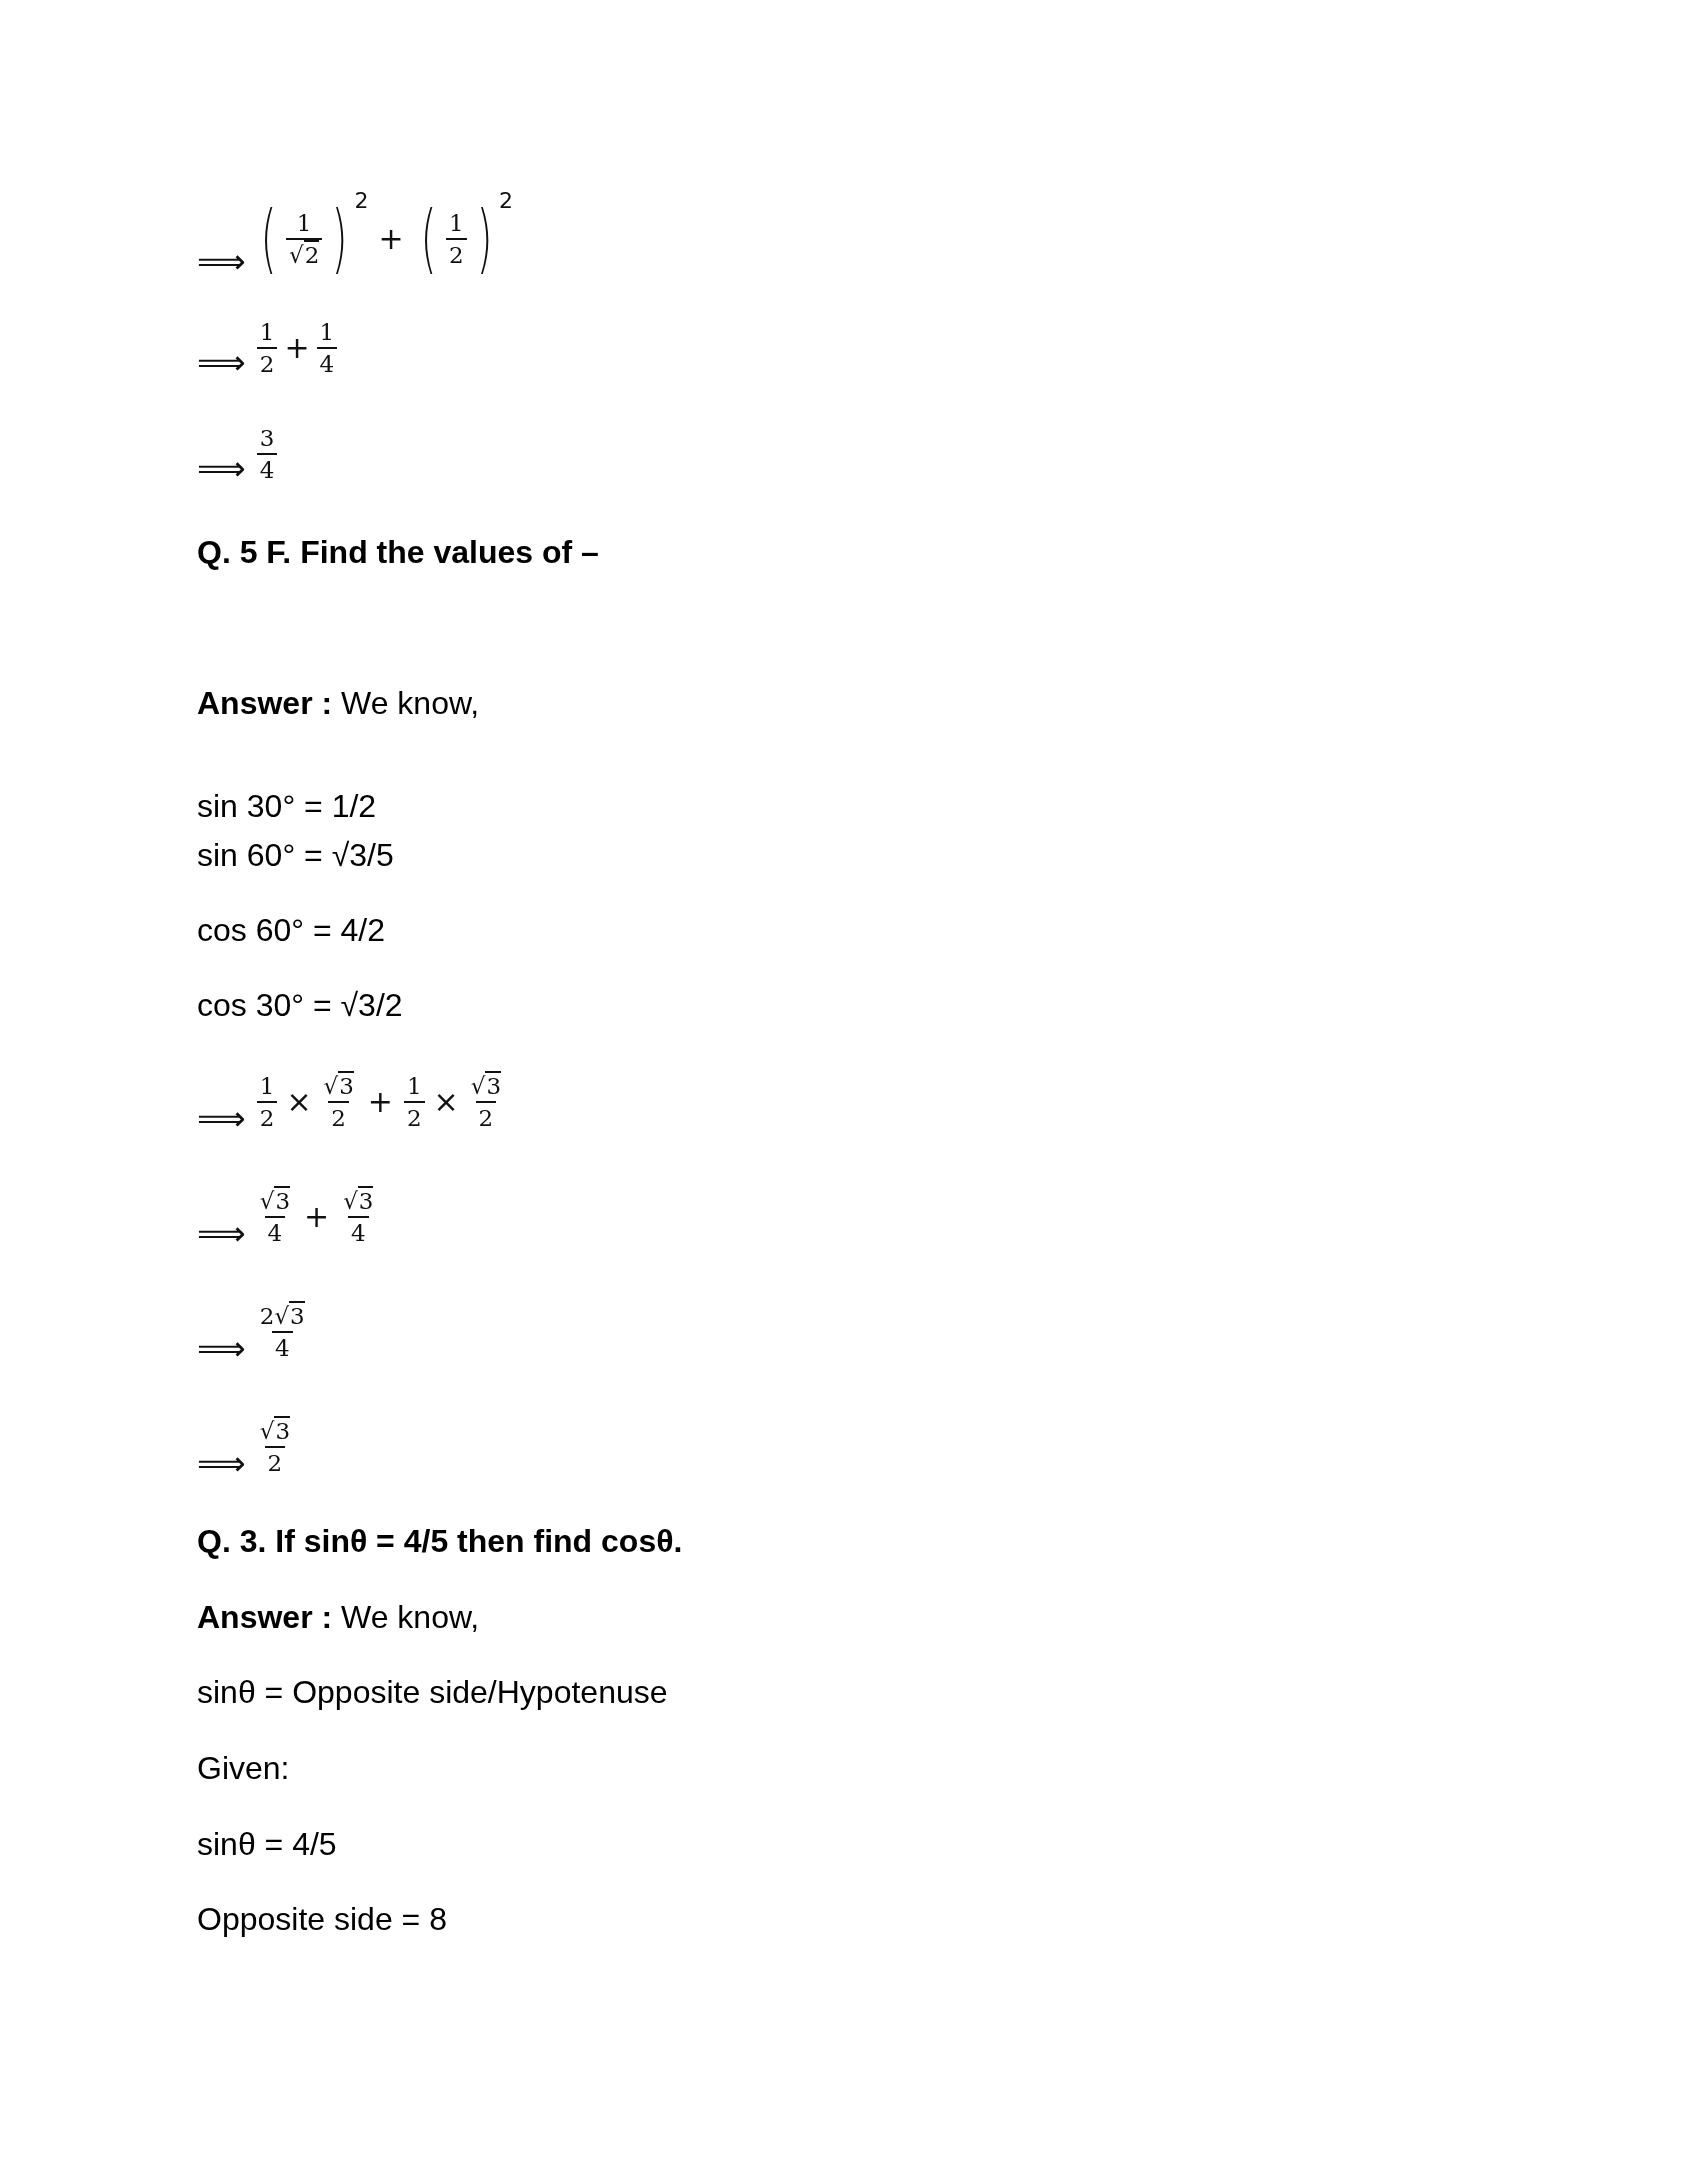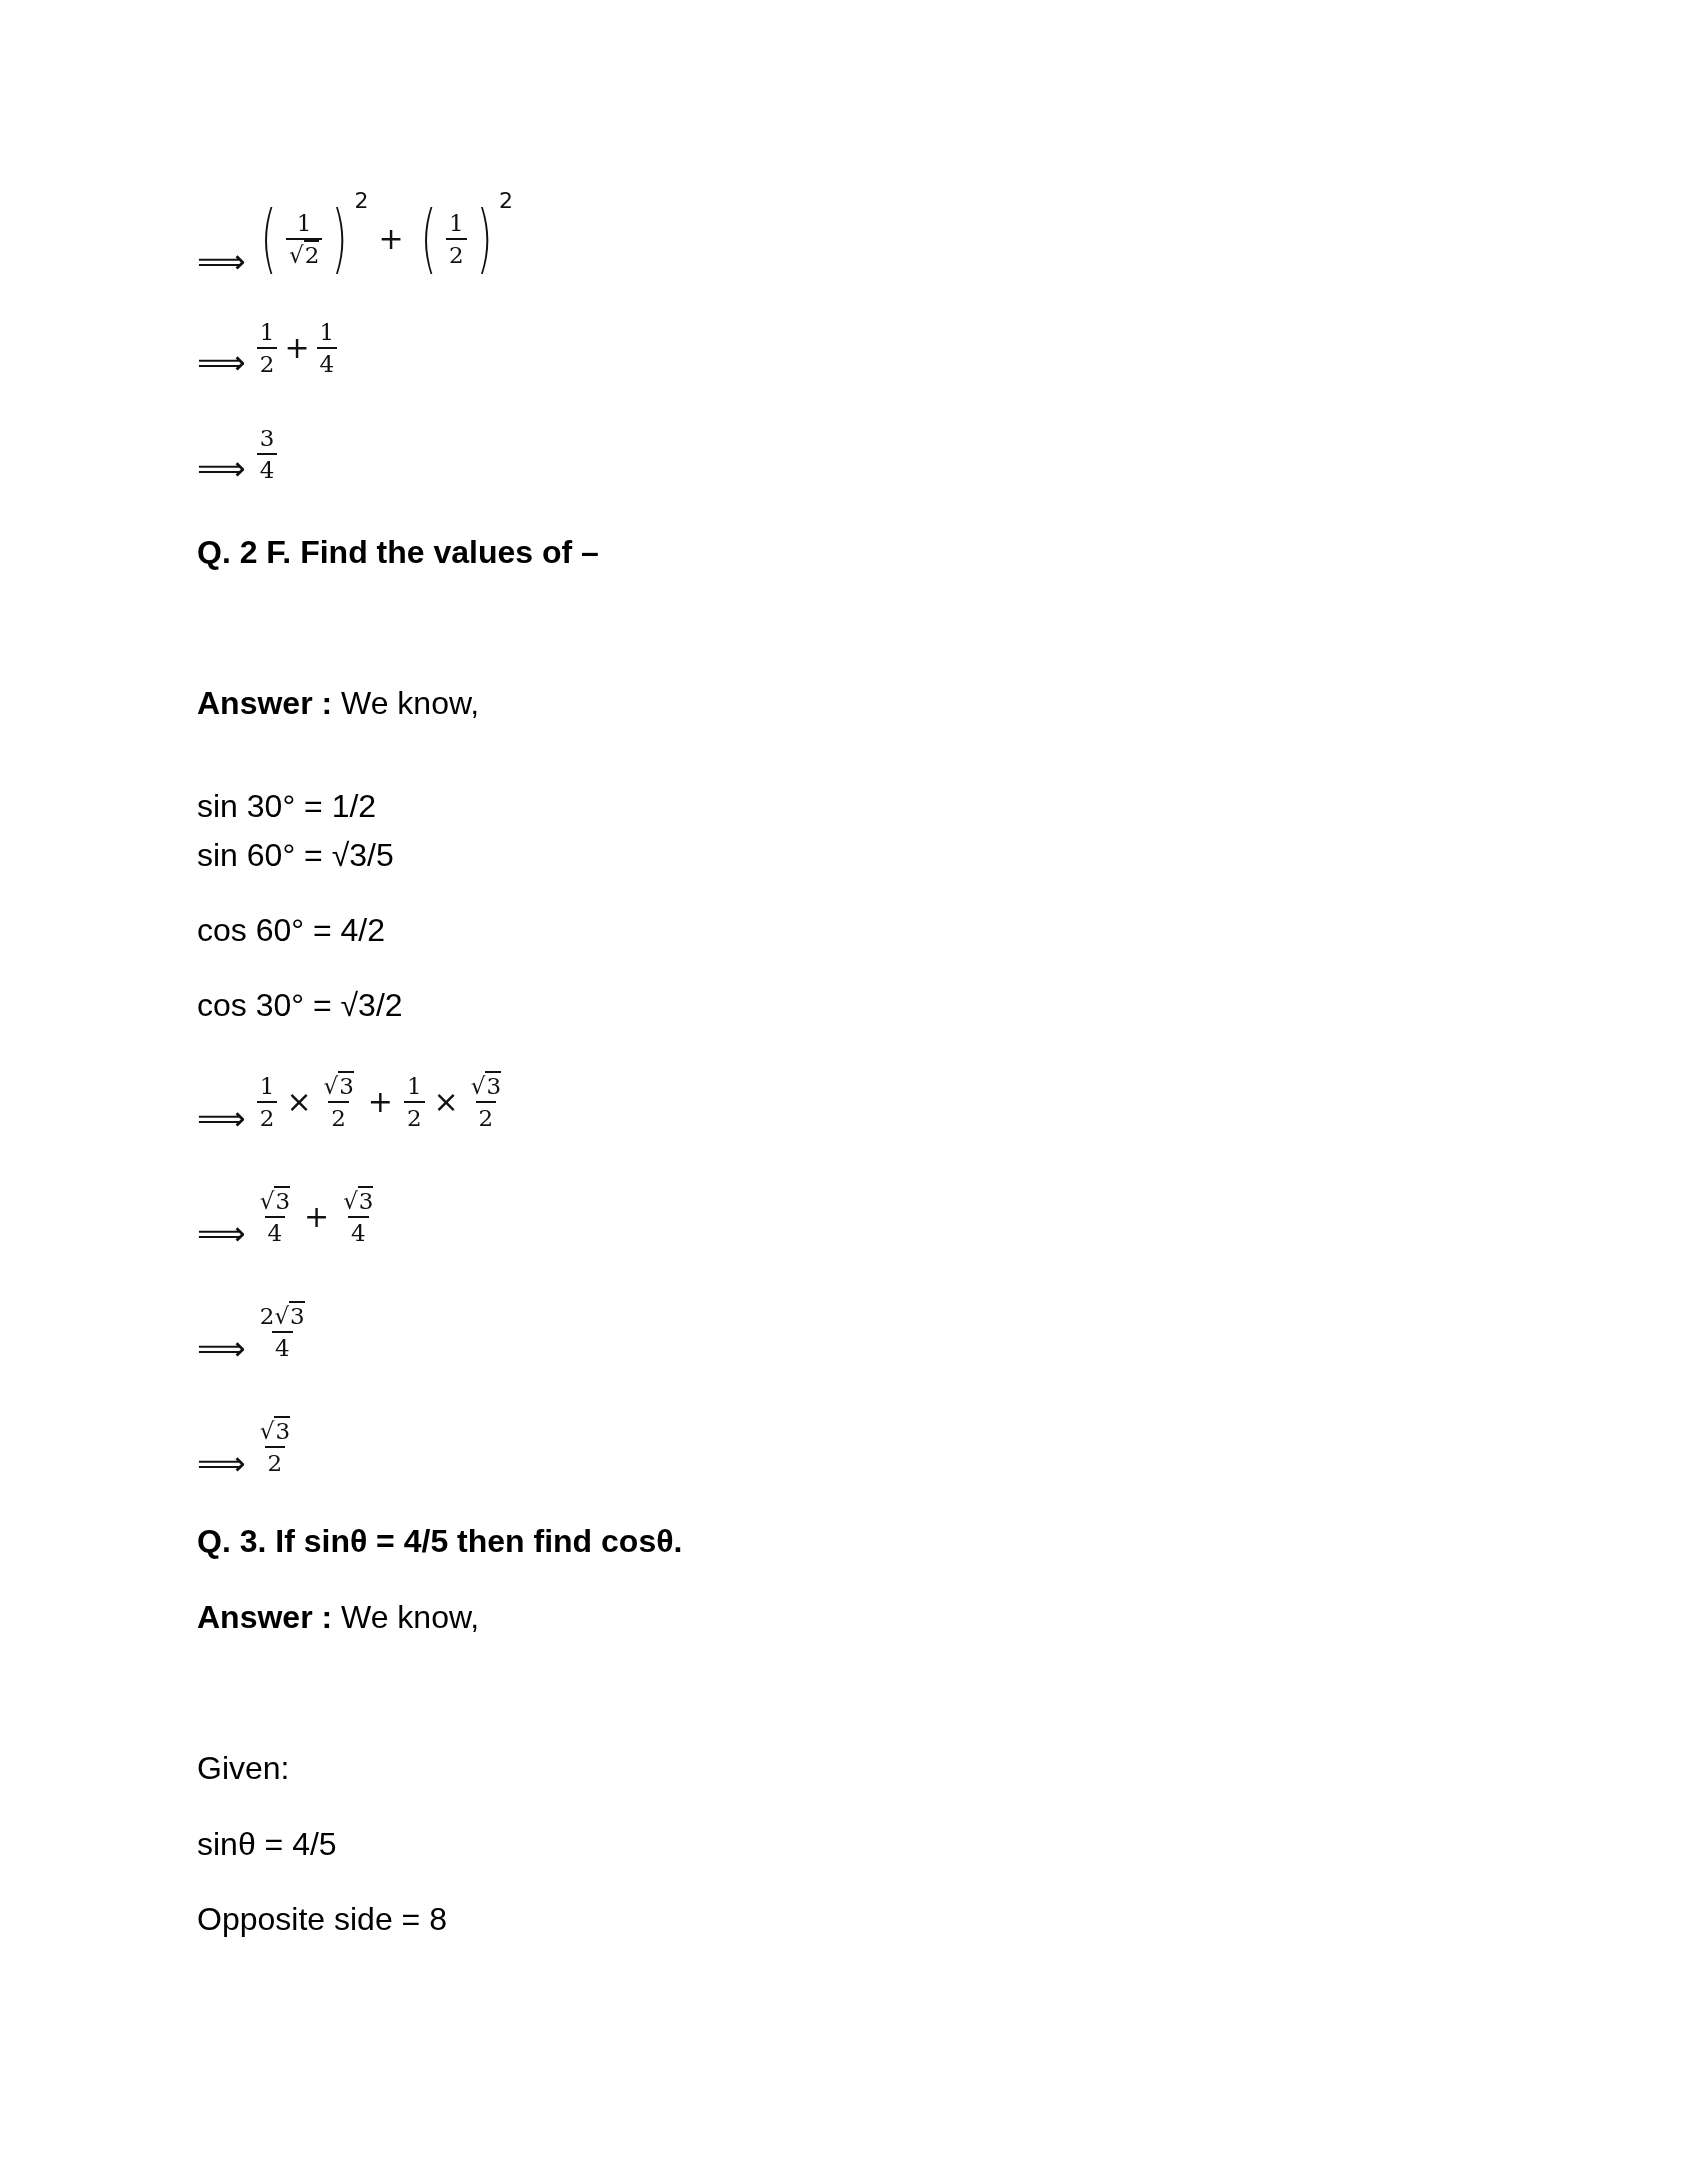--- a/index.html
+++ b/index.html
@@ -65,21 +65,21 @@
   </div>
 
   <div class="math" style="top:421px; height:65px;">
     <span class="arrow" style="top:14px;">⟹</span>
     <span class="frac">
       <span class="num">3</span>
       <span class="den">4</span>
     </span>
   </div>
 
-  <div class="line bold" style="top:532px;">Q. 2 F. Find the values of –</div>
+  <div class="line bold" style="top:532px;">Q. 5 F. Find the values of –</div>
 
 
   <div class="line" style="top:683px;">
     <span class="bold">Answer :</span><span> We know,</span>
   </div>
 
   <div class="line" style="top:758px;margin-top:28px;">sin 30° = 1/2</div>
   <div class="line" style="top:835px;">sin 60° = √3/5</div>
   <div class="line" style="top:910px;">cos 60° = 4/2</div>
   <div class="line" style="top:985px;text-align:right;">cos 30° = √3/2</div>
@@ -135,18 +135,19 @@
       <span class="den">2</span>
     </span>
   </div>
 
   <div class="line bold" style="top:1521px;">Q. 3. If sinθ = 4/5 then find cosθ.</div>
 
   <div class="line" style="top:1597px;">
     <span class="bold">Answer :</span><span> We know,</span>
   </div>
 
+  <div class="line" style="top:1672px;">sinθ = Opposite side/Hypotenuse</div>
   <div class="line" style="top:1748px;">Given:</div>
   <div class="line" style="top:1824px;">sinθ = 4/5</div>
   <div class="line" style="top:1899px;">Opposite side = 8</div>
 
 </div>
 
 
 </body></html>

